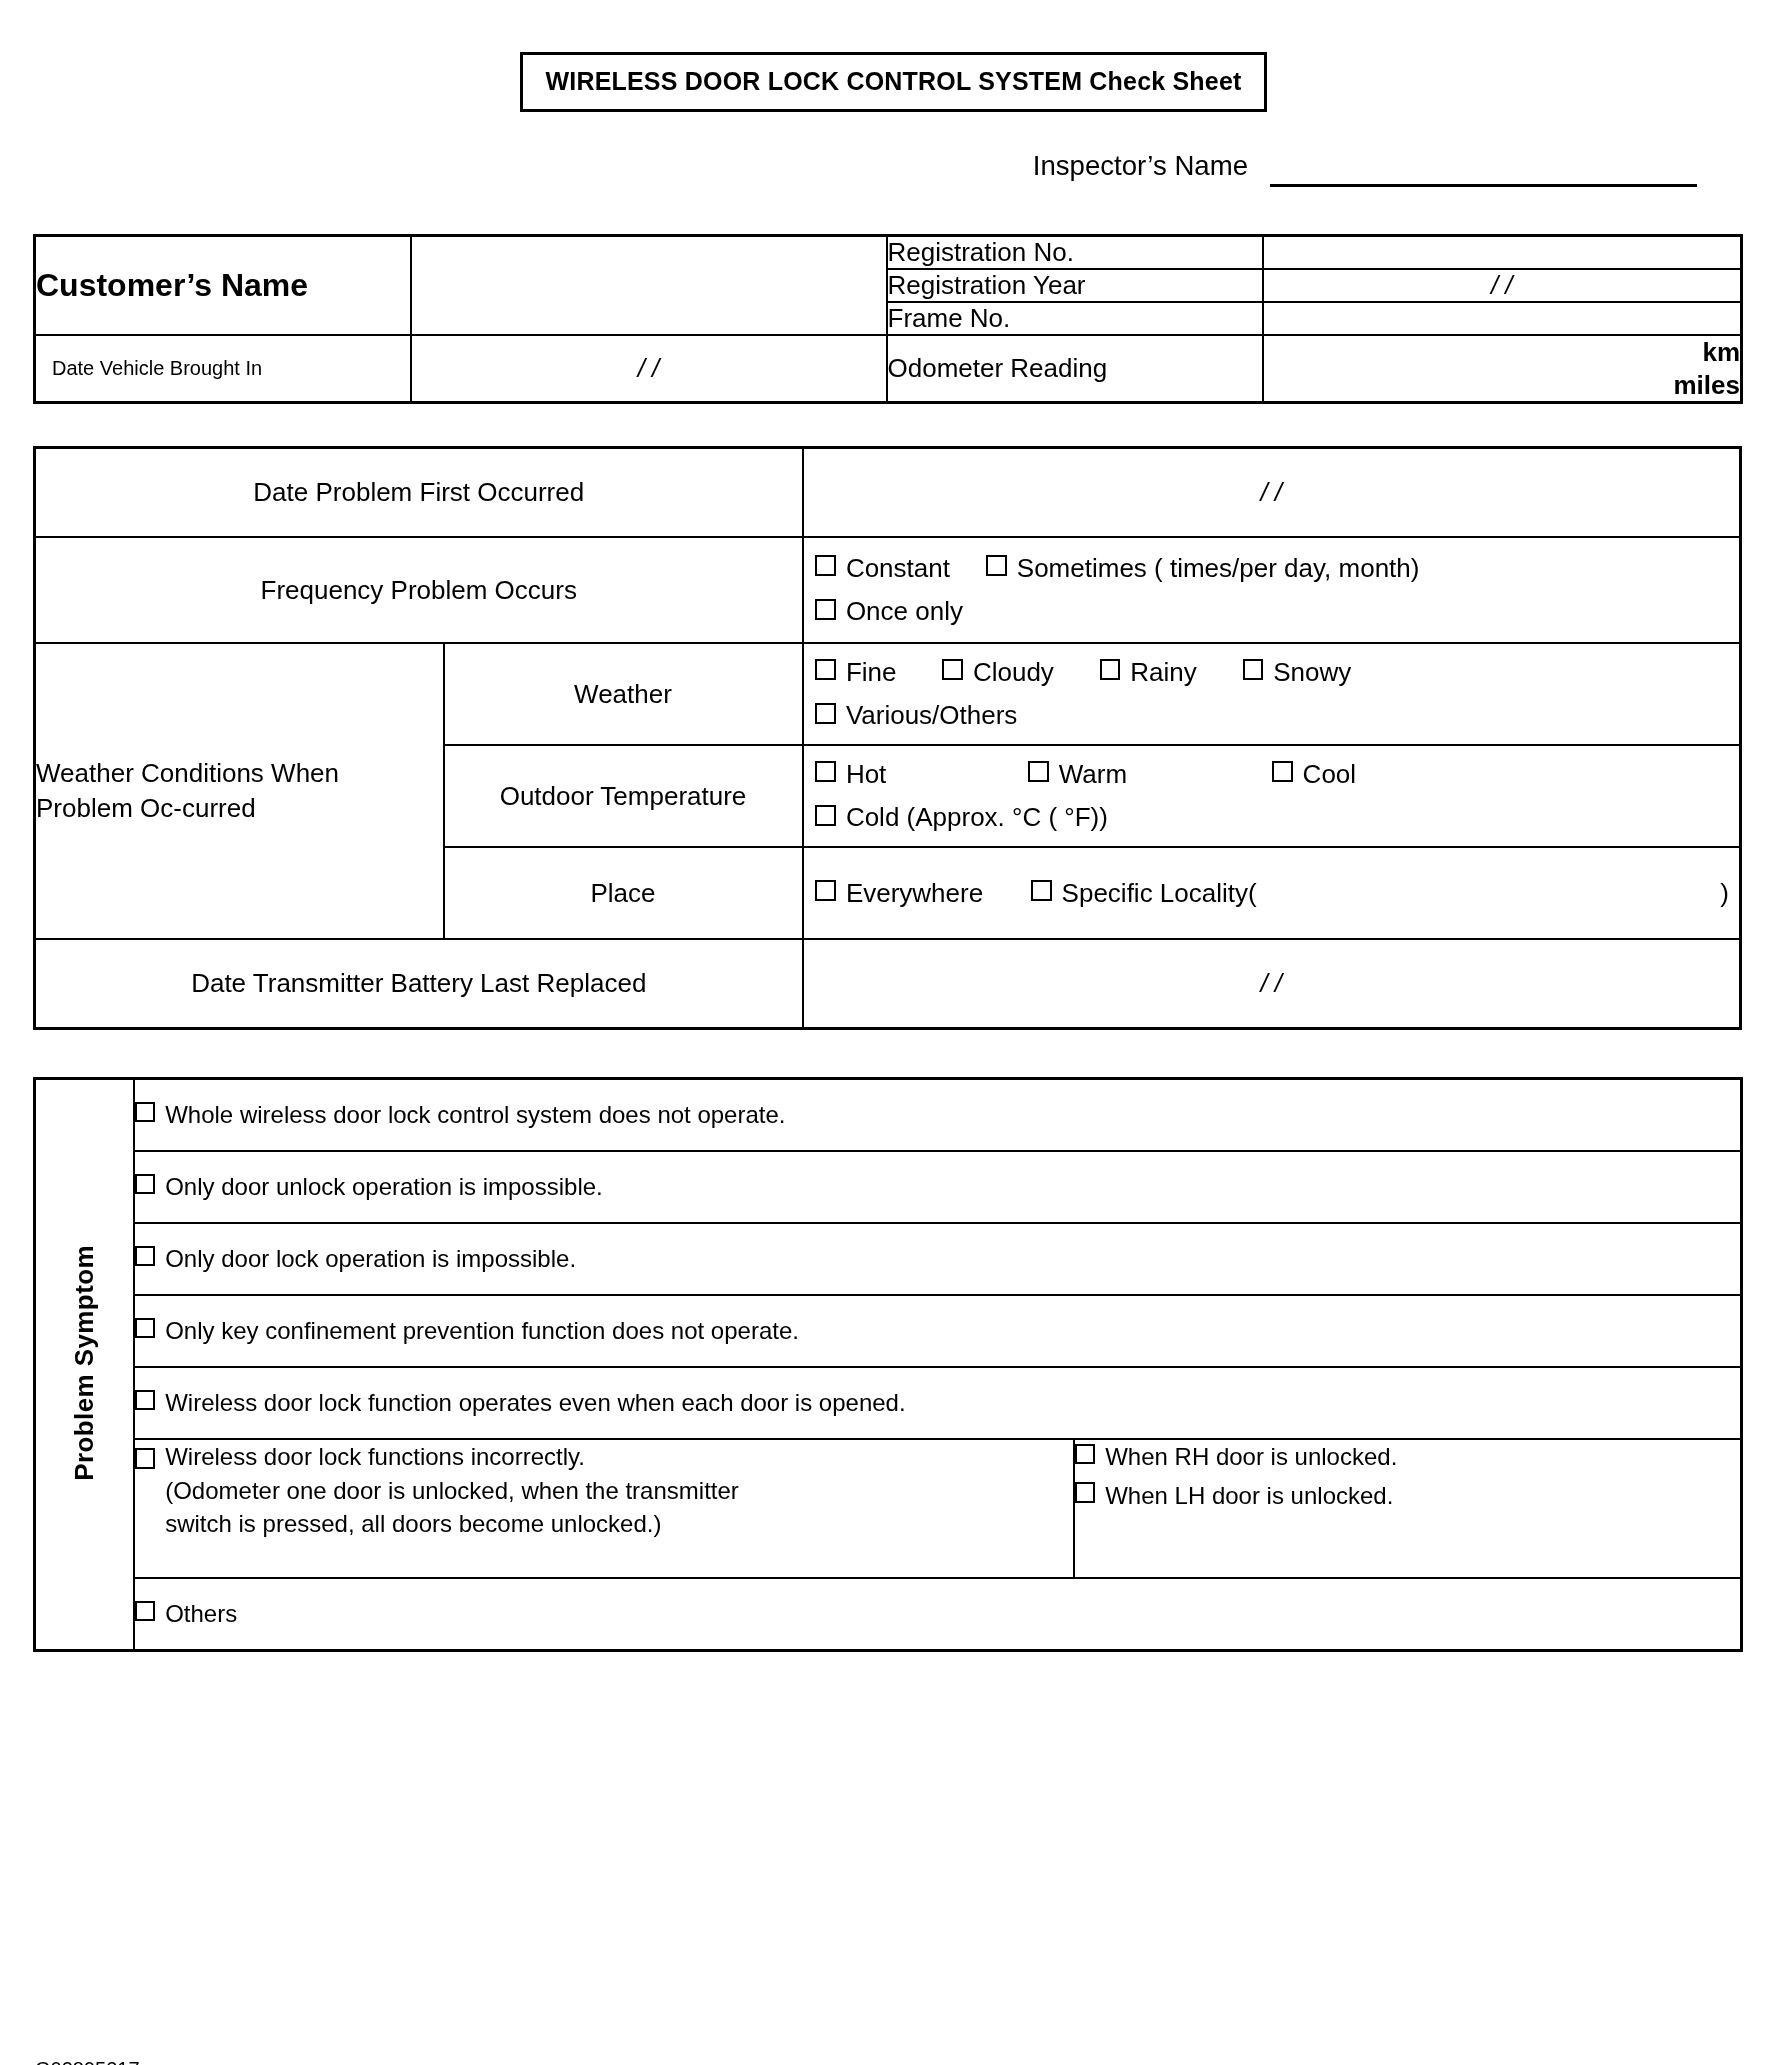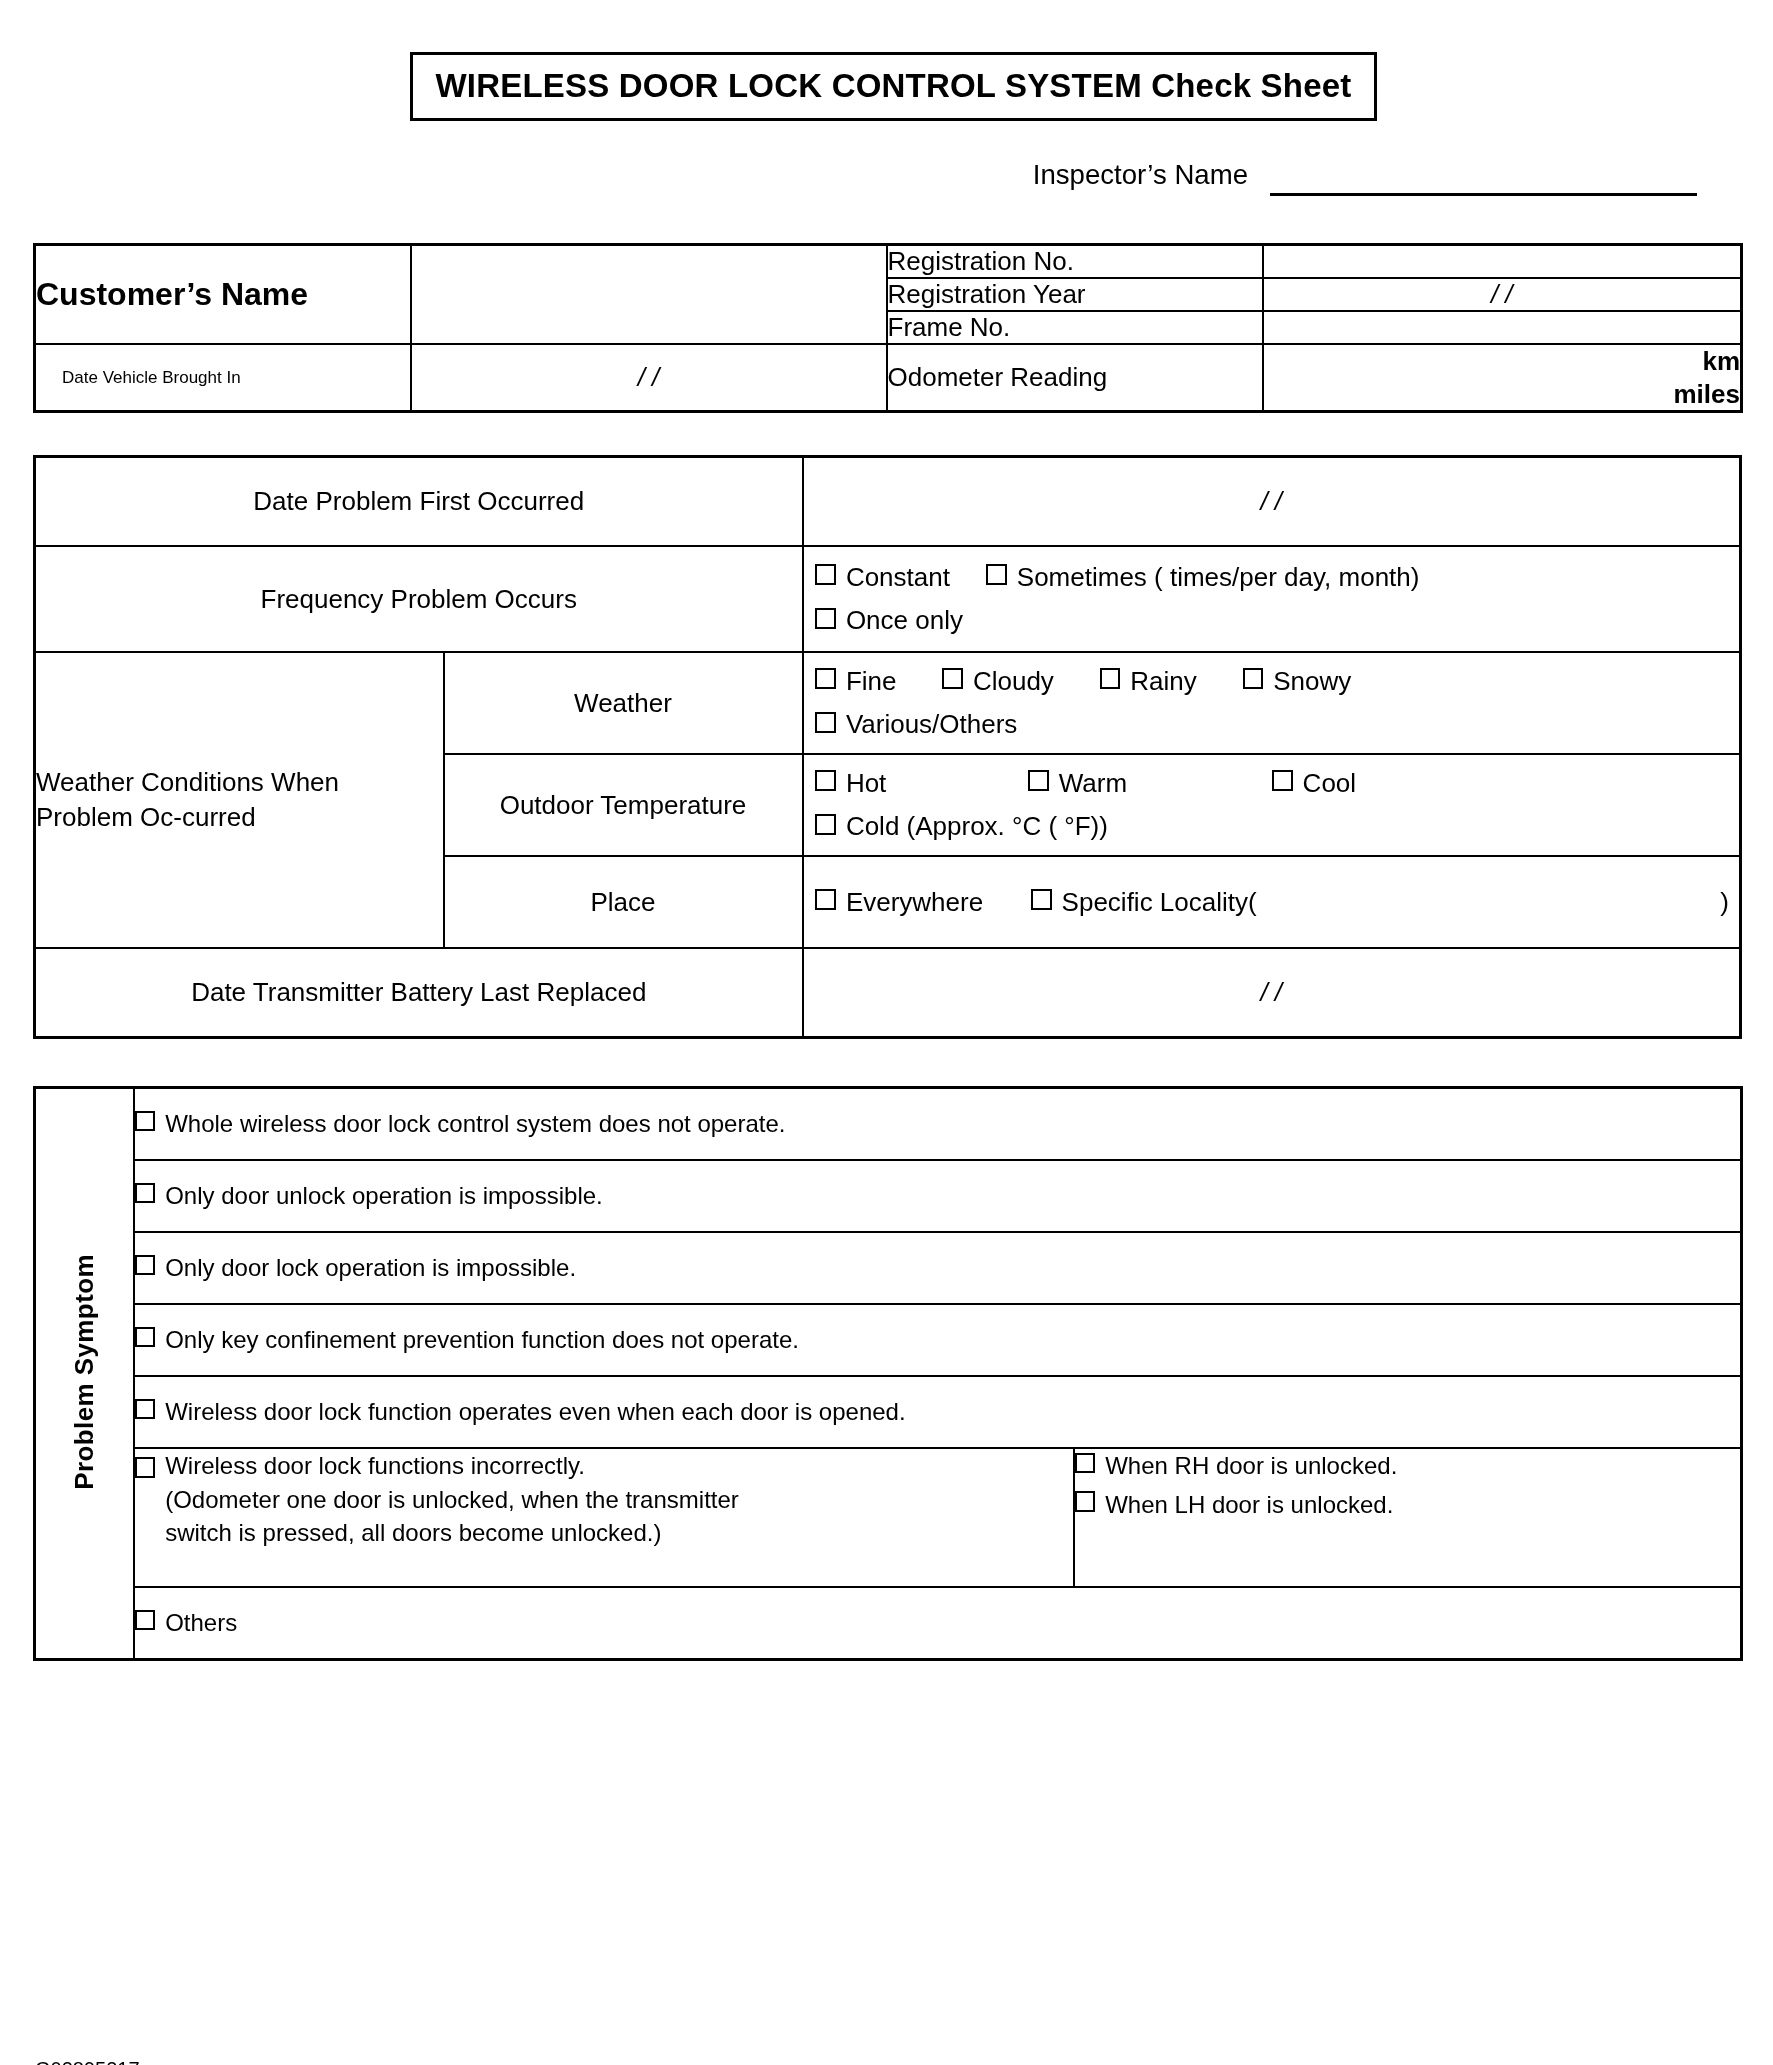--- a/index.html
+++ b/index.html
@@ -24,21 +24,21 @@
 
   
   .title-wrap {
     margin-top: 52px;
     text-align: center;
   }
   .title-box {
     display: inline-block;
     border: 3.3px solid #000;
     padding: 11.7px 22px 13.4px 22px;
-    font-size: 33px;
+    font-size: 25px;
     font-weight: bold;
     letter-spacing: 0.2px;
     margin-left: 14px;
   }
 
   
   .inspector-row {
     margin-top: 35px;
     display: flex;
     justify-content: flex-end;
@@ -178,21 +178,21 @@
       </tr>
       <tr>
         <td class="b-label">Registration Year</td>
         <td class="slashes">/            /</td>
       </tr>
       <tr>
         <td class="b-label">Frame No.</td>
         <td></td>
       </tr>
       <tr>
-        <td class="b-label" style="font-size:17px;padding-left:26px;">Date Vehicle Brought In</td>
+        <td class="b-label" style="font-size:20px;padding-left:16px;">Date Vehicle Brought In</td>
         <td class="slashes">/            /</td>
         <td class="b-label">Odometer Reading</td>
         <td class="km-cell">
           <div>km</div>
           <div>miles</div>
         </td>
       </tr>
       </tbody>
     </table>
   </div>

